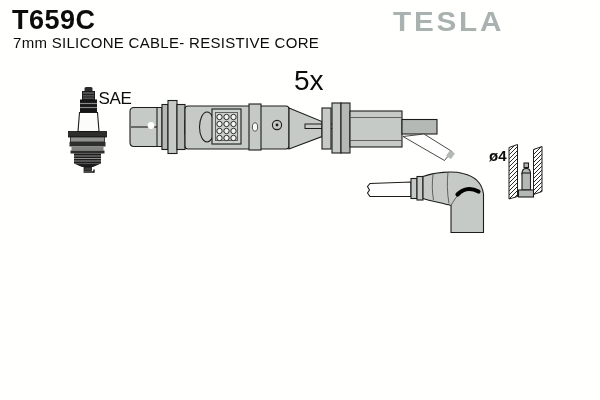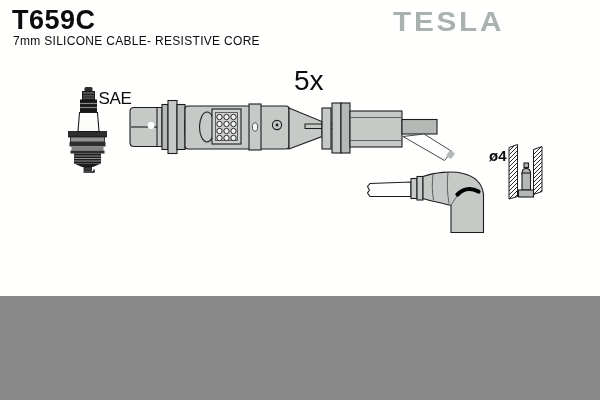--- a/index.html
+++ b/index.html
@@ -1,29 +1,29 @@
 <!DOCTYPE html>
 <html style="--background: #fffffe; --part-fill: #c6cac7; --part-fill-dark: #b5b9b6; --outline: #1c1c1c; --brand-gray: #a9b2b0;"><head>
 <meta charset="utf-8">
 <style>
   html,body { margin:0; padding:0; }
   body { font-family: "Liberation Sans", sans-serif; background:#888; }
   .canvas {
-    position:relative; width:600px; height:296px;
+    position:relative; width:600px; height:400px;
     background: var(--background, #fffffe);
     overflow:hidden;
   }
   .part-number {
     position:absolute; left:12px; top:7px;
     font-size:27px; font-weight:bold; color:#0c0c0c;
     line-height:27px; letter-spacing:0.5px;
   }
   .subtitle {
     position:absolute; left:13px; top:34px;
-    font-size:12px; color:#0c0c0c; letter-spacing:0.3px;
+    font-size:15px; color:#0c0c0c; letter-spacing:0.3px;
   }
   .brand-logo {
     position:absolute; left:393px; top:9px;
     font-size:27px; font-weight:bold;
     color: var(--brand-gray, #a9b2b0);
     letter-spacing:2.5px; line-height:27px;
     transform: scaleX(1.1); transform-origin:left top;
   }
   svg { position:absolute; left:0; top:0; }
   .part       { fill: var(--part-fill, #c6cac7);      stroke: var(--outline, #1c1c1c); stroke-width:1.1; }

